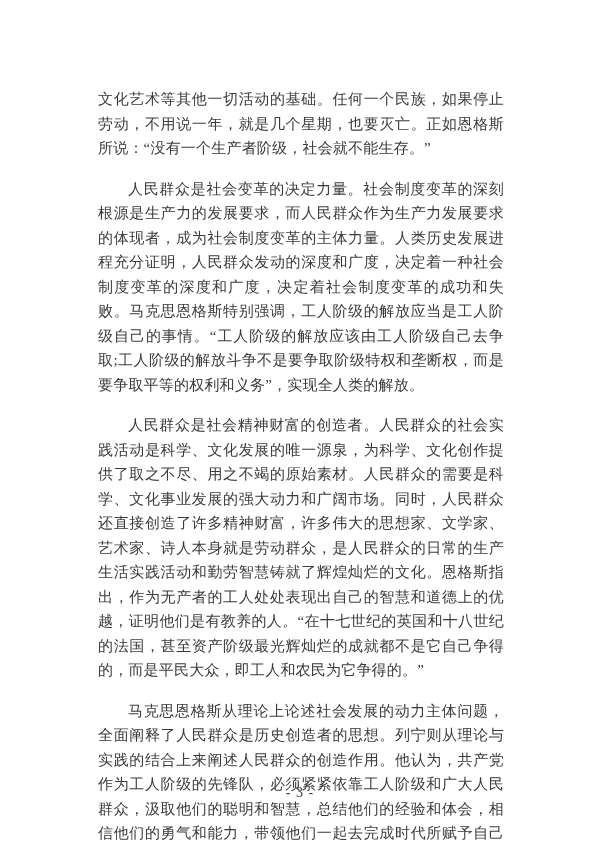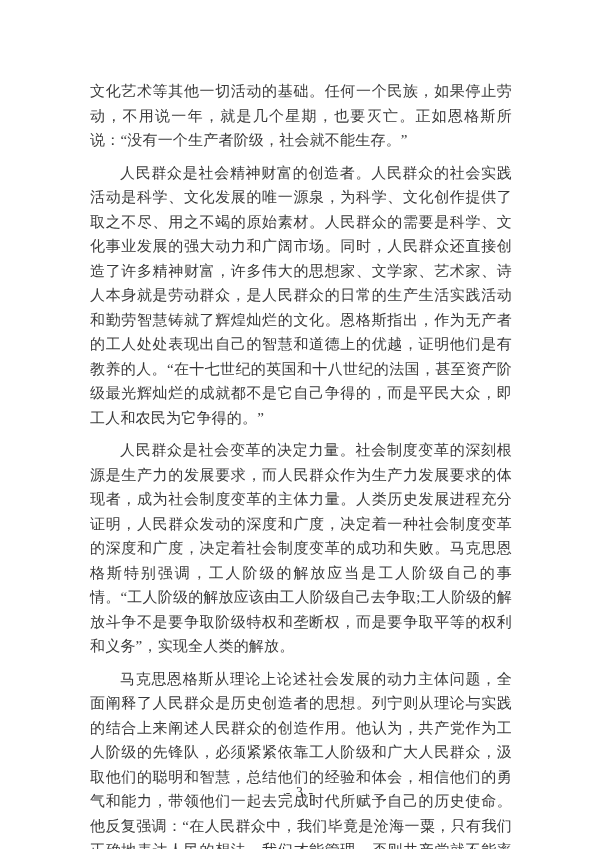--- a/index.html
+++ b/index.html
@@ -21,21 +21,21 @@
     top: 71px;
     width: 438px;
     font-size: 15px;
     line-height: 24.5px;
     color: #3a3a3a;
     text-align: justify;
     text-justify: inter-ideograph;
     letter-spacing: 0.2px;
   }
   .text-block p {
-    margin: 8px;
+    margin: 16px;
     padding: 0;
   }
   .text-block p.indent {
     text-indent: 2em;
   }
   .page-footer {
     position: absolute;
     left: 0;
     top: 785px;
     width: 600px;
@@ -44,18 +44,18 @@
     color: #3a3a3a;
     letter-spacing: 1px;
   }
 </style>
 </head>
 <body>
 
 <div class="page">
   <div class="text-block">
     <p>文化艺术等其他一切活动的基础。任何一个民族，如果停止劳动，不用说一年，就是几个星期，也要灭亡。正如恩格斯所说：“没有一个生产者阶级，社会就不能生存。”</p>
+    <p class="indent">人民群众是社会变革的决定力量。社会制度变革的深刻根源是生产力的发展要求，而人民群众作为生产力发展要求的体现者，成为社会制度变革的主体力量。人类历史发展进程充分证明，人民群众发动的深度和广度，决定着一种社会制度变革的深度和广度，决定着社会制度变革的成功和失败。马克思恩格斯特别强调，工人阶级的解放应当是工人阶级自己的事情。“工人阶级的解放应该由工人阶级自己去争取;工人阶级的解放斗争不是要争取阶级特权和垄断权，而是要争取平等的权利和义务”，实现全人类的解放。</p>
     <p class="indent">人民群众是社会精神财富的创造者。人民群众的社会实践活动是科学、文化发展的唯一源泉，为科学、文化创作提供了取之不尽、用之不竭的原始素材。人民群众的需要是科学、文化事业发展的强大动力和广阔市场。同时，人民群众还直接创造了许多精神财富，许多伟大的思想家、文学家、艺术家、诗人本身就是劳动群众，是人民群众的日常的生产生活实践活动和勤劳智慧铸就了辉煌灿烂的文化。恩格斯指出，作为无产者的工人处处表现出自己的智慧和道德上的优越，证明他们是有教养的人。“在十七世纪的英国和十八世纪的法国，甚至资产阶级最光辉灿烂的成就都不是它自己争得的，而是平民大众，即工人和农民为它争得的。”</p>
-    <p class="indent">人民群众是社会变革的决定力量。社会制度变革的深刻根源是生产力的发展要求，而人民群众作为生产力发展要求的体现者，成为社会制度变革的主体力量。人类历史发展进程充分证明，人民群众发动的深度和广度，决定着一种社会制度变革的深度和广度，决定着社会制度变革的成功和失败。马克思恩格斯特别强调，工人阶级的解放应当是工人阶级自己的事情。“工人阶级的解放应该由工人阶级自己去争取;工人阶级的解放斗争不是要争取阶级特权和垄断权，而是要争取平等的权利和义务”，实现全人类的解放。</p>
     <p class="indent">马克思恩格斯从理论上论述社会发展的动力主体问题，全面阐释了人民群众是历史创造者的思想。列宁则从理论与实践的结合上来阐述人民群众的创造作用。他认为，共产党作为工人阶级的先锋队，必须紧紧依靠工人阶级和广大人民群众，汲取他们的聪明和智慧，总结他们的经验和体会，相信他们的勇气和能力，带领他们一起去完成时代所赋予自己的历史使命。他反复强调：“在人民群众中，我们毕竟是沧海一粟，只有我们正确地表达人民的想法，我们才能管理。否则共产党就不能率领无产阶级，而无产阶级就不能率</p>
   </div>
   <div class="page-footer">- 3 -</div>
 </div>
 
 </body></html>

